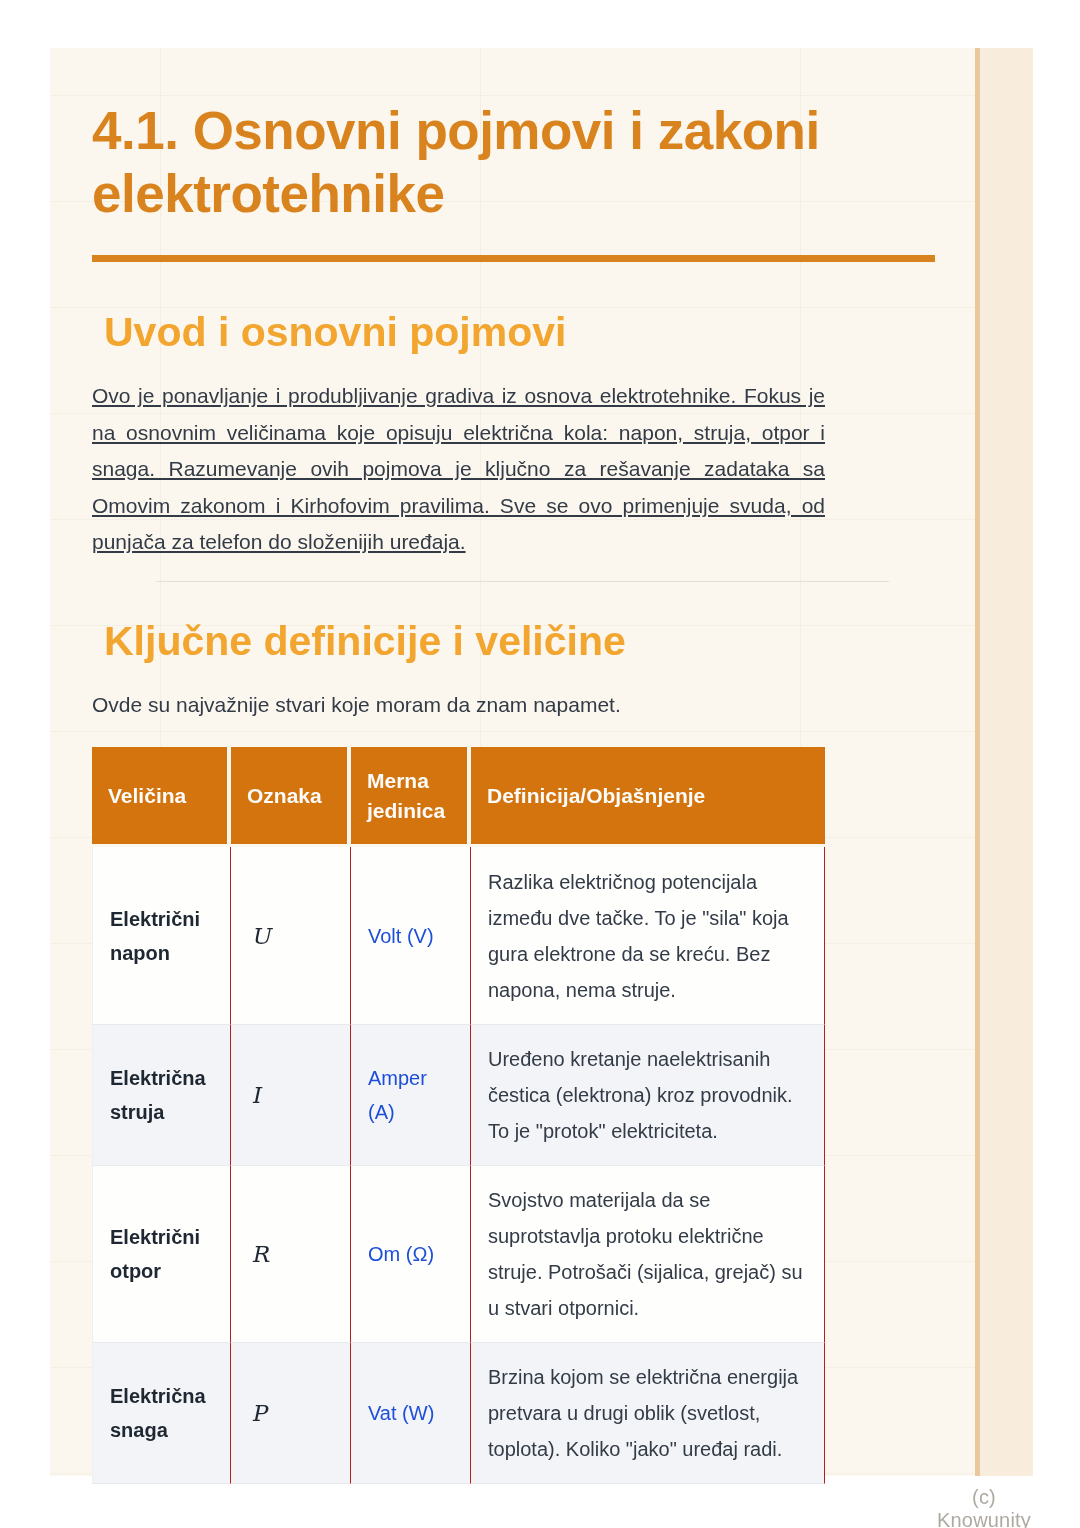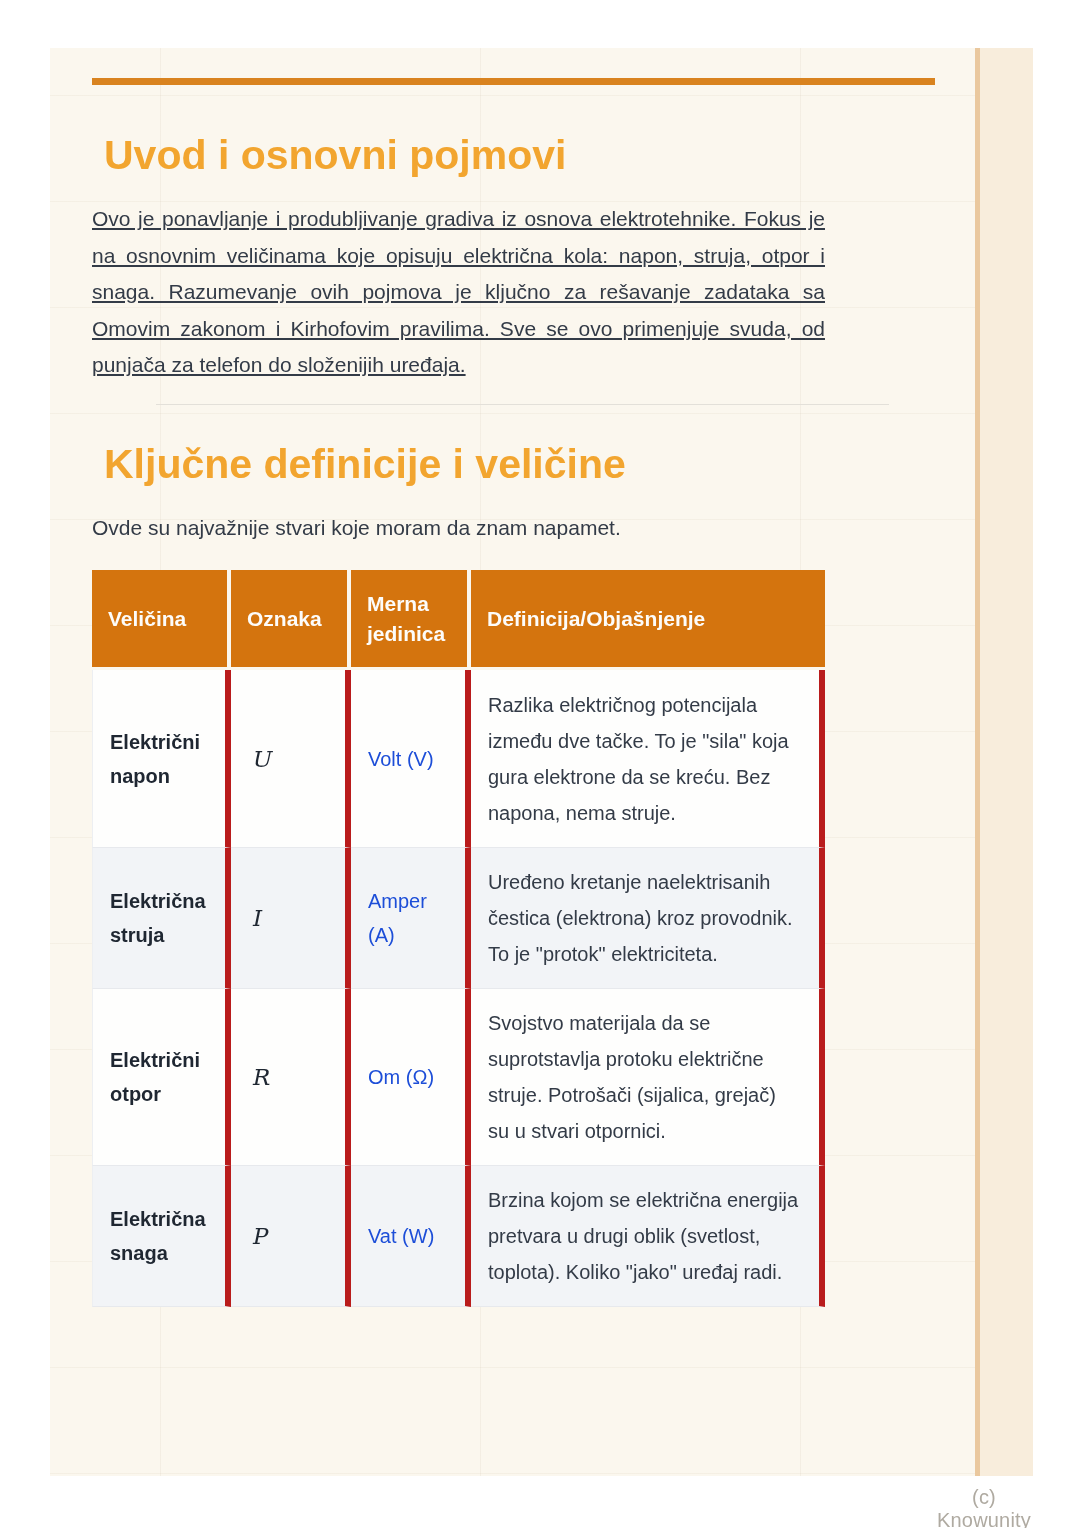--- a/index.html
+++ b/index.html
@@ -106,21 +106,21 @@
     vertical-align: middle;
     padding: 12px 16px;
     border-right: 4px solid #FBF7EE;
     border-bottom: 3px solid #FBF7EE;
   }
   .def-table thead th:last-child { border-right: none; }
   .def-table tbody td {
     box-sizing: border-box;
     vertical-align: middle;
     padding: 16px 17px;
-    border-right: 6px solid #b91c1c;
+    border-right: 1px solid #b91c1c;
     border-bottom: 1px solid #E7E9ED;
   }
   .def-table tbody td:first-child { border-left: 1px solid #EDEFF2; }
   .def-table tbody tr:nth-child(odd)  { background: #FEFEFD; }
   .def-table tbody tr:nth-child(even) { background: #F2F4F7; }
   .def-table tbody tr:nth-child(1) td { height: 178px; }
   .def-table tbody tr:nth-child(2) td { height: 137px; }
   .def-table tbody tr:nth-child(3) td { height: 173px; }
   .def-table tbody tr:nth-child(4) td { height: 137px; }
   .cell-quantity {
@@ -160,20 +160,22 @@
 </head>
 <body>
 
 <div class="canvas">
   <div class="page">
 
     <div class="side-band"></div>
 
     <div class="content">
 
+      <h1 class="doc-title">4.1. Osnovni pojmovi i zakoni
+elektrotehnike</h1>
 
       <div class="title-rule"></div>
 
       <h2 class="section-heading h2-first">Uvod i osnovni pojmovi</h2>
 
       <p class="body-text intro-text">Ovo je ponavljanje i produbljivanje gradiva iz osnova elektrotehnike. Fokus je na osnovnim veličinama koje opisuju električna kola: napon, struja, otpor i snaga. Razumevanje ovih pojmova je ključno za rešavanje zadataka sa Omovim zakonom i Kirhofovim pravilima. Sve se ovo primenjuje svuda, od punjača za telefon do složenijih uređaja.</p>
 
       <hr class="divider">
 
       <h2 class="section-heading h2-second">Ključne definicije i veličine</h2>

